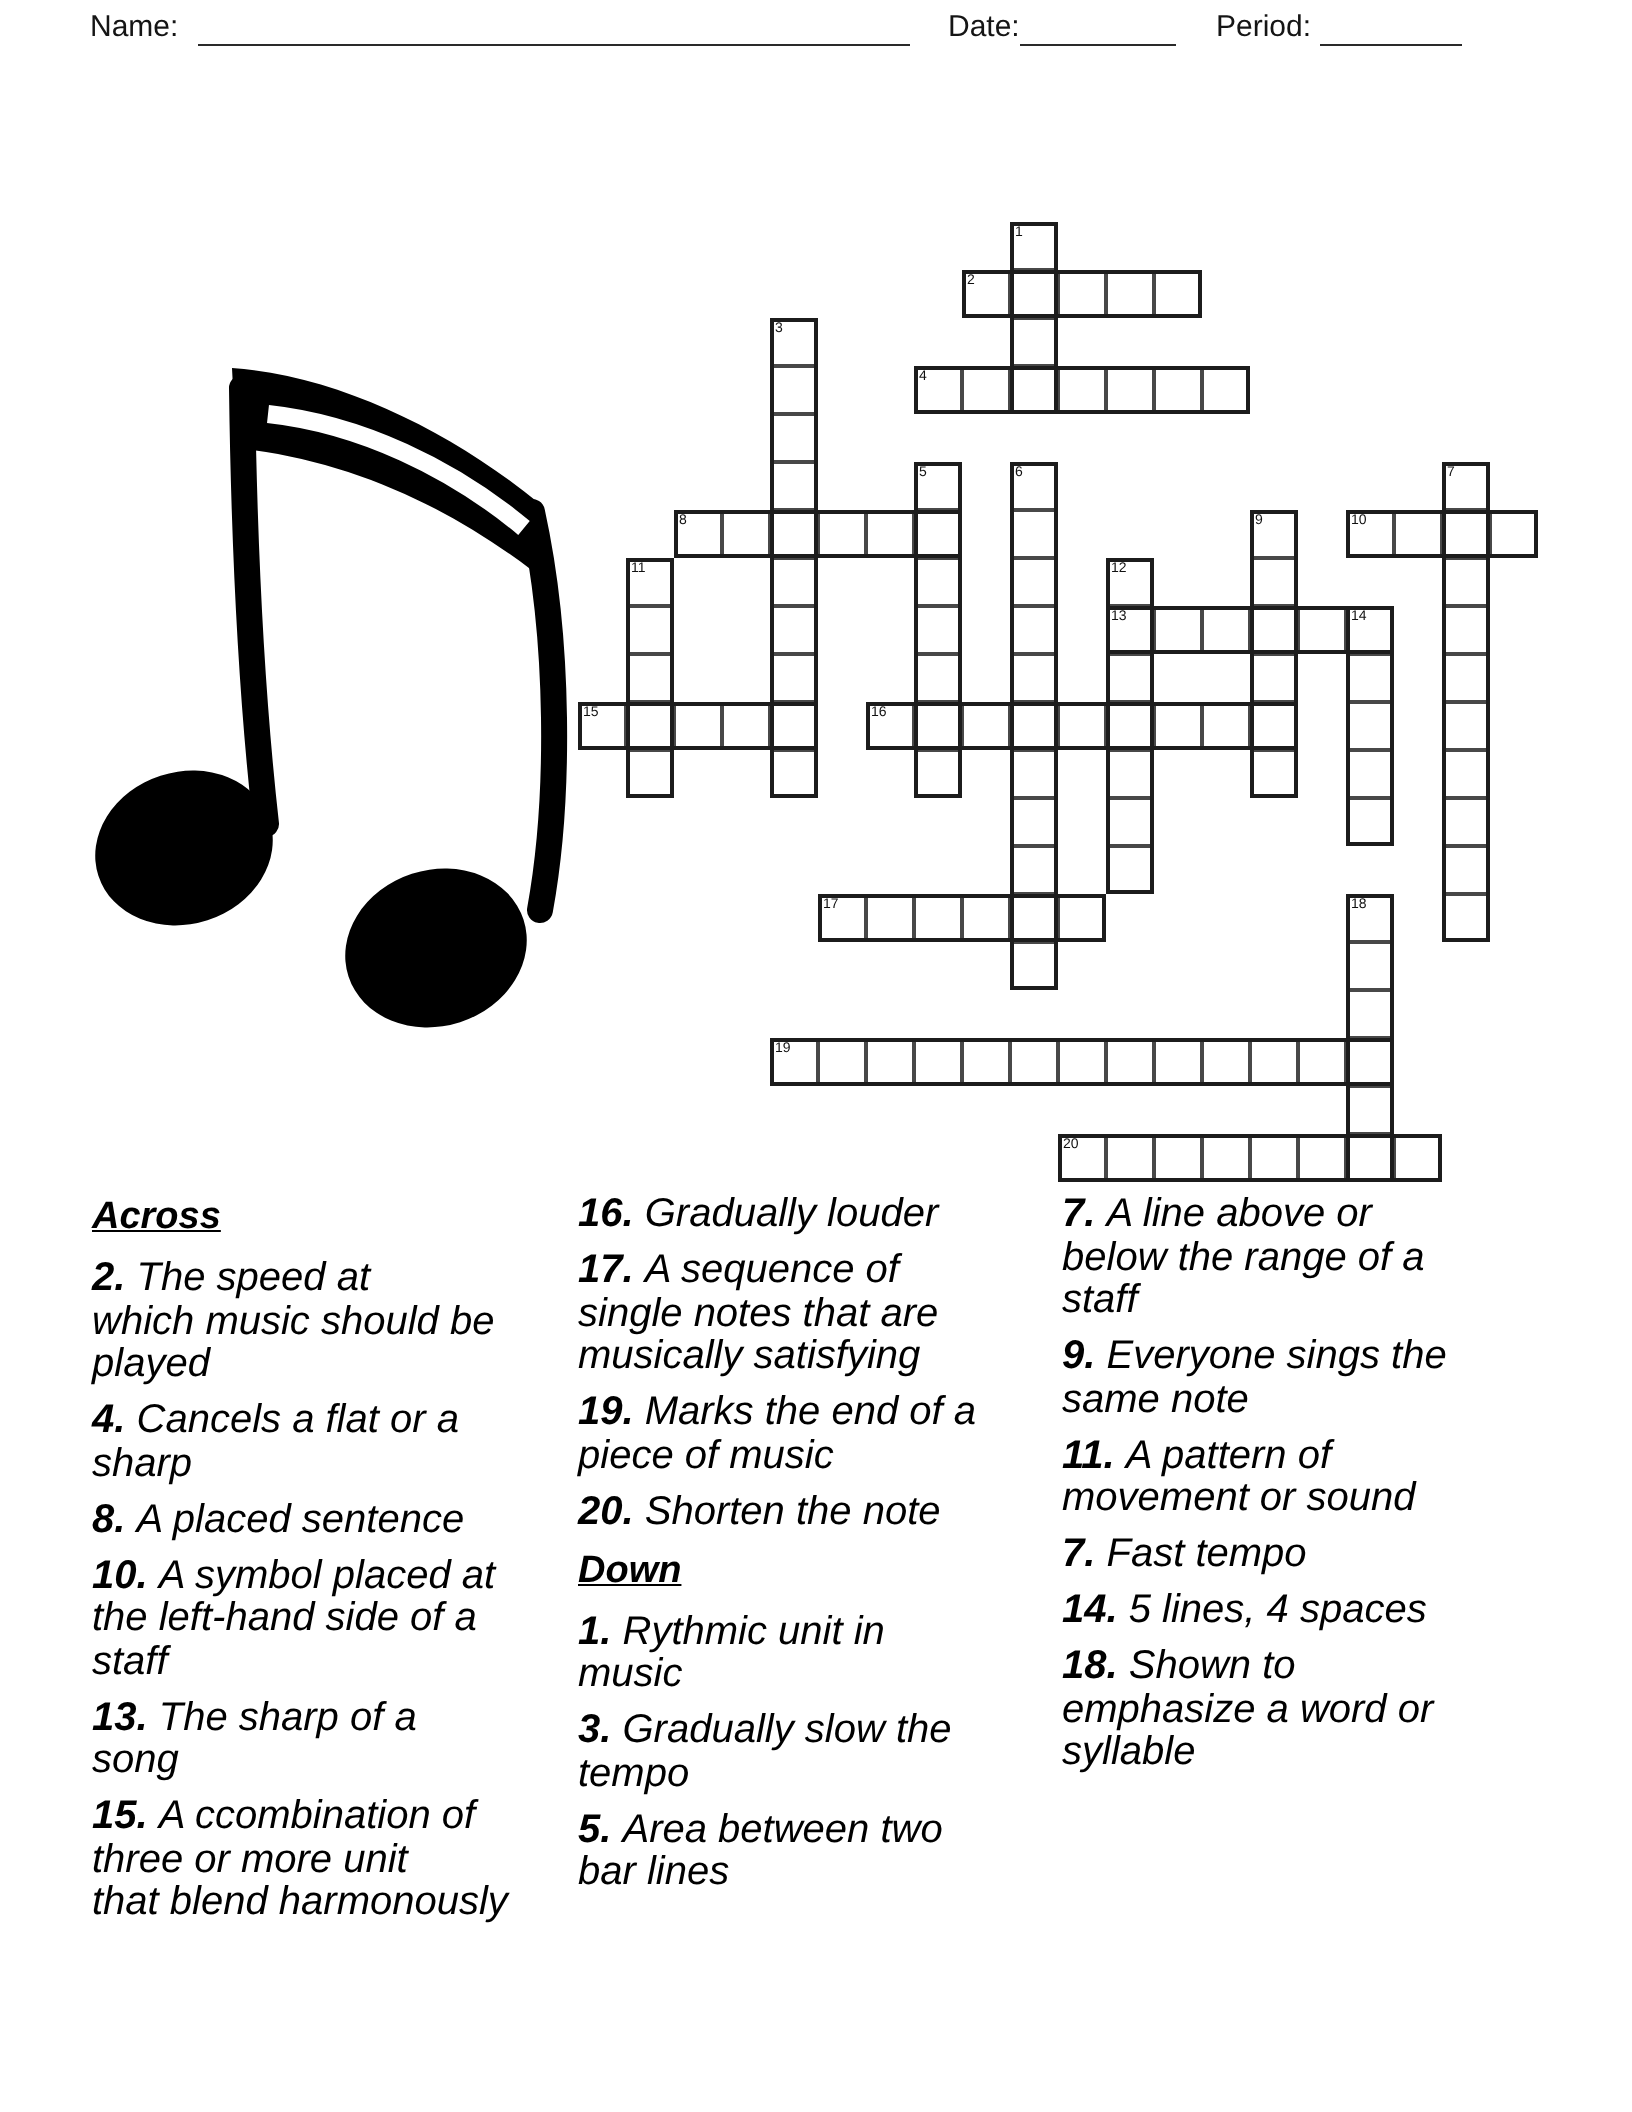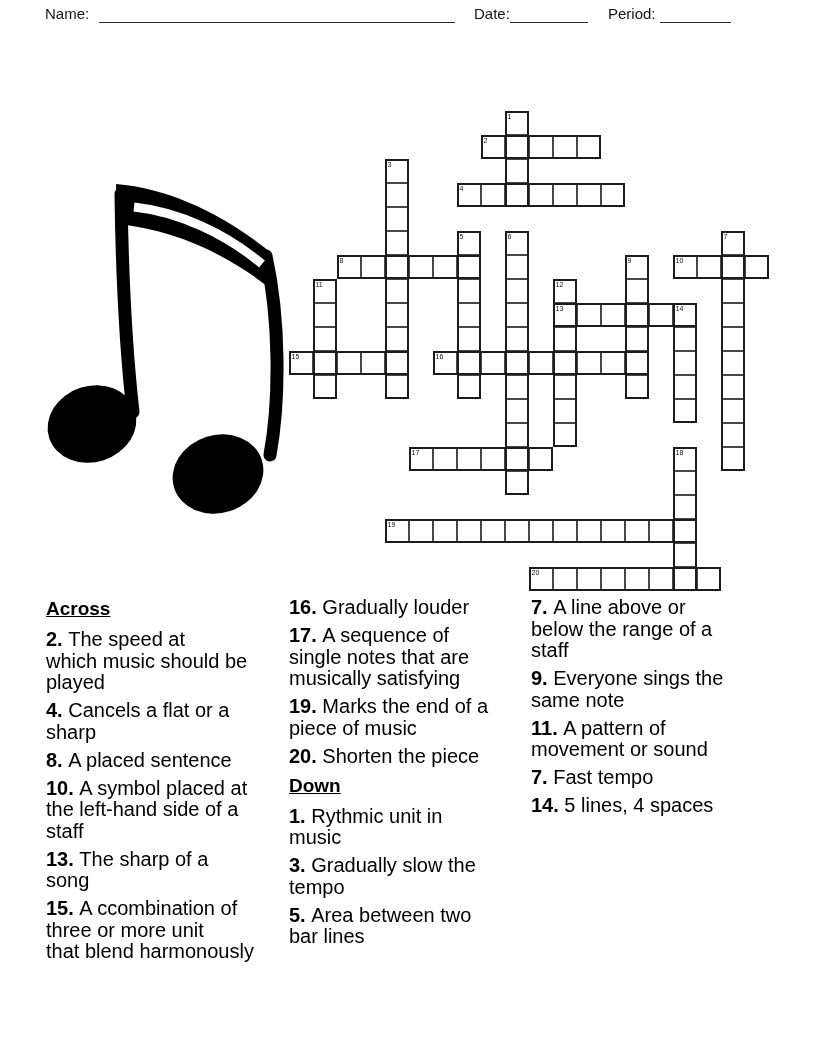--- a/index.html
+++ b/index.html
@@ -20,21 +20,21 @@
     background:#ffffff; border:1.4px solid #484848;
   }
   .xw-word {
     position:absolute; box-sizing:border-box; background:transparent;
     border:2px solid #1c1c1c; pointer-events:none;
   }
   .xw-num {
     position:absolute; font-size:7px; line-height:7px; color:#111;
     font-family:"Liberation Sans", sans-serif; pointer-events:none;
   }
-  .clue-col { position:absolute; top:597px; }
+  .clue-col { position:absolute; top:597px;font-style:italic; }
   .clue-heading {
     font-size:19px; font-weight:700; text-decoration:underline;
     margin:0 0 9px 0; line-height:23px;
   }
   .clue { font-size:20px; line-height:21.5px; margin:0 0 6.5px 0; }
   .clue-num { font-weight:700; }
   .clue-text { white-space:pre-line; }
 </style>
 </head>
 <body>
@@ -241,34 +241,37 @@
 three or more unit
 that blend harmonously</span></p>
     </div>
   <div class="clue-col" style="left:289px; width:230px;">
       <p class="clue"><span class="clue-num">16. </span><span class="clue-text">Gradually louder</span></p>
       <p class="clue"><span class="clue-num">17. </span><span class="clue-text">A sequence of
 single notes that are
 musically satisfying</span></p>
       <p class="clue"><span class="clue-num">19. </span><span class="clue-text">Marks the end of a
 piece of music</span></p>
-      <p class="clue"><span class="clue-num">20. </span><span class="clue-text">Shorten the piece</span></p>
+      <p class="clue"><span class="clue-num">20. </span><span class="clue-text">Shorten the note</span></p>
       <div class="clue-heading">Down</div>
       <p class="clue"><span class="clue-num">1. </span><span class="clue-text">Rythmic unit in
 music</span></p>
       <p class="clue"><span class="clue-num">3. </span><span class="clue-text">Gradually slow the
 tempo</span></p>
       <p class="clue"><span class="clue-num">5. </span><span class="clue-text">Area between two
 bar lines</span></p>
     </div>
   <div class="clue-col" style="left:531px; width:220px;">
       <p class="clue"><span class="clue-num">7. </span><span class="clue-text">A line above or
 below the range of a
 staff</span></p>
       <p class="clue"><span class="clue-num">9. </span><span class="clue-text">Everyone sings the
 same note</span></p>
       <p class="clue"><span class="clue-num">11. </span><span class="clue-text">A pattern of
 movement or sound</span></p>
       <p class="clue"><span class="clue-num">7. </span><span class="clue-text">Fast tempo</span></p>
       <p class="clue"><span class="clue-num">14. </span><span class="clue-text">5 lines, 4 spaces</span></p>
+      <p class="clue"><span class="clue-num">18. </span><span class="clue-text">Shown to
+emphasize a word or
+syllable</span></p>
     </div>
 
 </div>
 
 </body></html>

